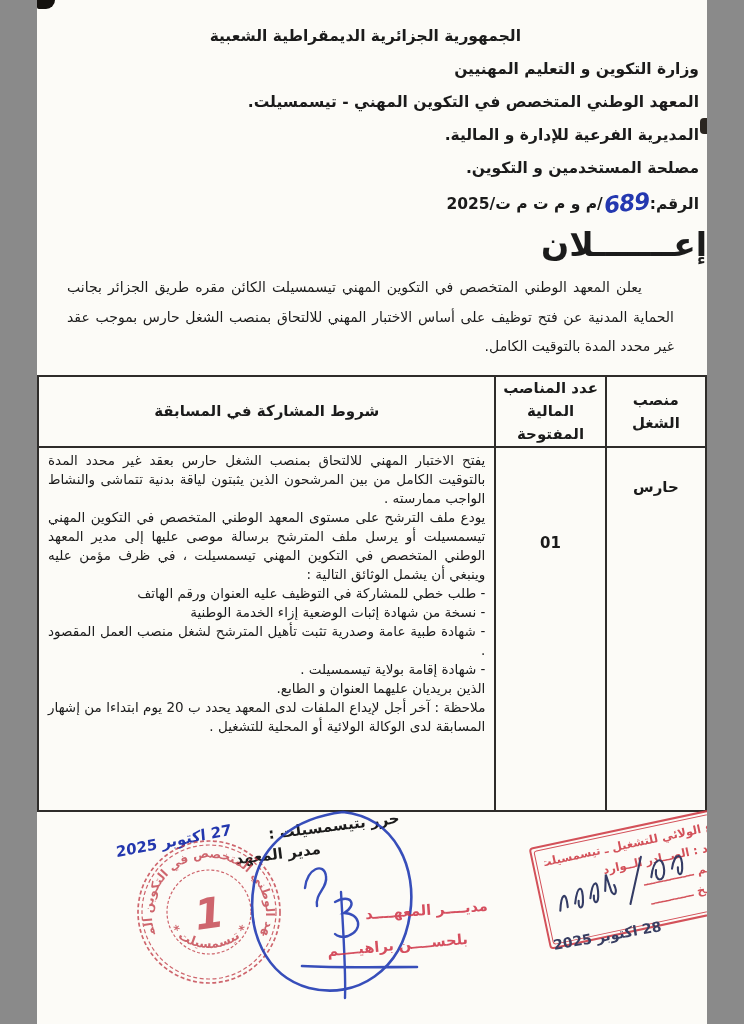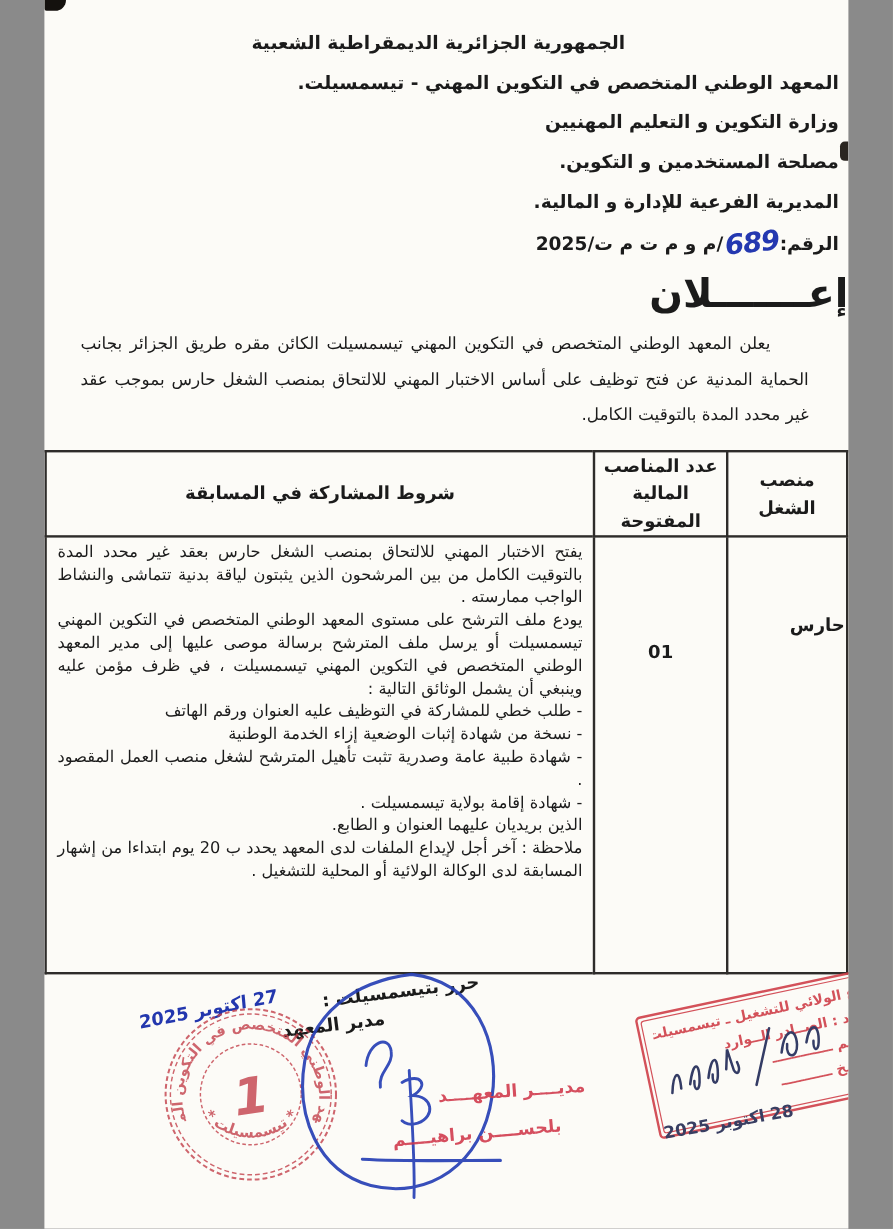--- a/index.html
+++ b/index.html
@@ -16,21 +16,21 @@
           transform:rotate(-6deg) translateY(2px);letter-spacing:-1px;padding:0 1px;}
   
   .title{text-align:right;font-size:33px;font-weight:bold;height:50px;line-height:50px;margin-top:2px;letter-spacing:1px;}
   
   .intro{direction:rtl;margin:3px 33px 0 30px;font-size:14px;line-height:29.5px;
          text-align:justify;text-indent:32px;height:93px;overflow:hidden;}
   
   table.tbl{margin:9px auto 0 auto;width:670px;border-collapse:collapse;direction:rtl;table-layout:fixed;}
   .tbl th,.tbl td{border:2px solid #2e2c2a;}
   .tbl th{height:55px;font-size:15px;font-weight:bold;text-align:center;vertical-align:middle;padding:0 5px;line-height:23px;}
-  td.pos{vertical-align:top;font-weight:bold;font-size:15px;padding-top:64px;}
+  td.pos{vertical-align:top;text-align:center;font-weight:bold;font-size:15px;padding-top:30px;}
   td.cnt{vertical-align:top;text-align:center;font-weight:bold;font-size:15px;padding-top:86px;border-radius:13px;}
   td.cond{vertical-align:top;padding:3px 9px;height:356px;overflow:hidden;}
   .cond p{margin:0;font-size:13.5px;line-height:19px;text-align:justify;}
   
   .footer{position:relative;height:238px;}
   .issued{position:absolute;left:231px;top:5px;transform:rotate(-7deg);font-size:15px;font-weight:bold;direction:rtl;}
   .dirtitle{position:absolute;left:198px;top:33px;transform:rotate(-7deg);font-size:15px;font-weight:bold;direction:rtl;}
   .hwdate{position:absolute;left:78px;top:20px;transform:rotate(-11deg) skewX(-6deg);
           color:#2337ae;font-size:15px;font-weight:bold;direction:rtl;white-space:nowrap;}
   .roundstamp{position:absolute;left:96px;top:24px;opacity:.82;}
@@ -51,24 +51,24 @@
 </head>
 <body>
 
 <div class="page">
 
   <div class="speck-tl"></div>
   <div class="speck-r"></div>
 
   <div class="hdr">
     <div class="line republic">الجمهورية الجزائرية الديمقراطية الشعبية</div>
+    <div class="line">وزارة التكوين و التعليم المهنيين</div>
     <div class="line">المعهد الوطني المتخصص في التكوين المهني - تيسمسيلت.</div>
-    <div class="line">وزارة التكوين و التعليم المهنيين</div>
+    <div class="line">المديرية الفرعية للإدارة و المالية.</div>
     <div class="line">مصلحة المستخدمين و التكوين.</div>
-    <div class="line">المديرية الفرعية للإدارة و المالية.</div>
     <div class="line">
       <span>الرقم:</span><span class="hw-num">689</span><span>/م و م ت  م ت/2025</span>
     </div>
   </div>
 
   <div class="title">إعـــــــلان</div>
 
   <div class="intro">يعلن المعهد الوطني المتخصص في التكوين المهني  تيسمسيلت الكائن مقره طريق الجزائر بجانب الحماية المدنية عن فتح توظيف على أساس الاختبار المهني للالتحاق بمنصب الشغل حارس بموجب عقد غير محدد المدة بالتوقيت الكامل.</div>
 
   <table class="tbl">

